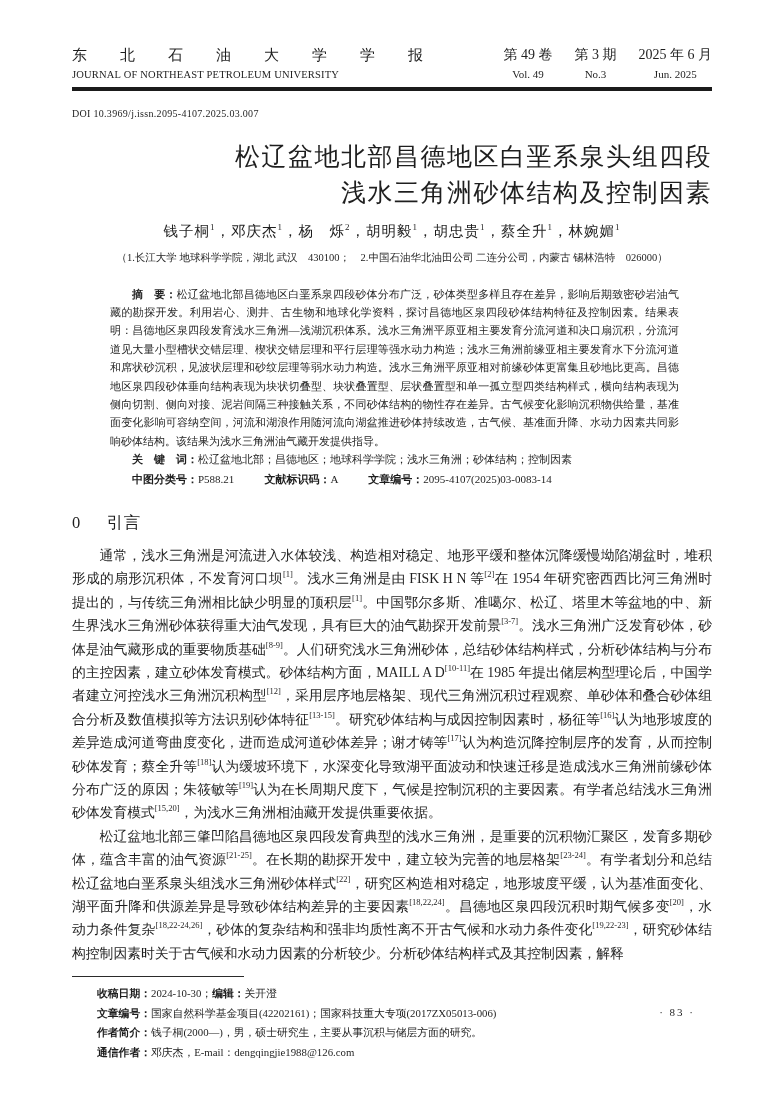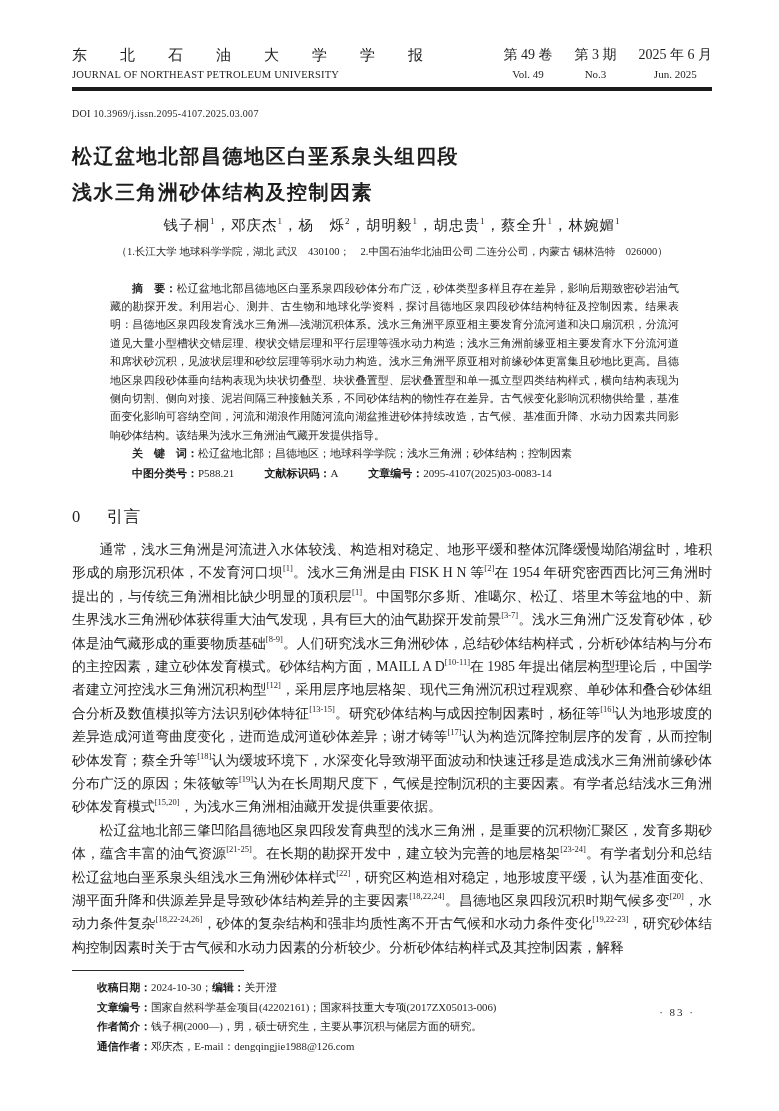--- a/index.html
+++ b/index.html
@@ -16,23 +16,23 @@
   .jh-cn { width:352px; font-size:15px; letter-spacing:1px; text-align:justify; text-align-last:justify; white-space:nowrap; }
   .jh-en { margin-top:4px; font-size:10.5px; letter-spacing:0.2px; }
   .jh-right { display:grid; grid-template-columns:auto auto auto; column-gap:22px; row-gap:4px; text-align:center; }
   .jh-right .cn { font-size:14px; white-space:nowrap; }
   .jh-right .en { font-size:11px; white-space:nowrap; }
   .header-rule { margin-top:7px; height:3.5px; background:#1b1b1b; }
 
   .doi-line { margin-top:17px; font-size:10px; letter-spacing:0.3px; }
 
   
-  .article-title { margin-top:19px; text-align:left; font-family:"Liberation Sans", sans-serif;
-    font-weight:bold; font-size:20px; line-height:36px; letter-spacing:1.5px; }
-  .authors { margin-top:6px; text-align:center; font-size:14.5px; letter-spacing:1px; }
+  .article-title { margin-top:19px; text-align:right; font-family:"Liberation Sans", sans-serif;
+    font-weight:normal; font-size:25px; line-height:36px; letter-spacing:1.5px; }
+  .authors { margin-top:12px; text-align:center; font-size:14.5px; letter-spacing:1px; }
   .authors sup { font-size:9px; }
   .affiliation { margin-top:10px; text-align:center; font-size:10.5px; }
 
   
   .abstract-block { margin:20px 33px 0 38px; font-size:11px; line-height:18.4px; text-align:justify; }
   .abstract-block p { text-indent:2em; }
   .blabel { font-weight:bold; font-family:"Liberation Sans", sans-serif; }
   .clc-line span.val { margin-right:30px; }
   .clc-line { margin-top:1px; }
 

